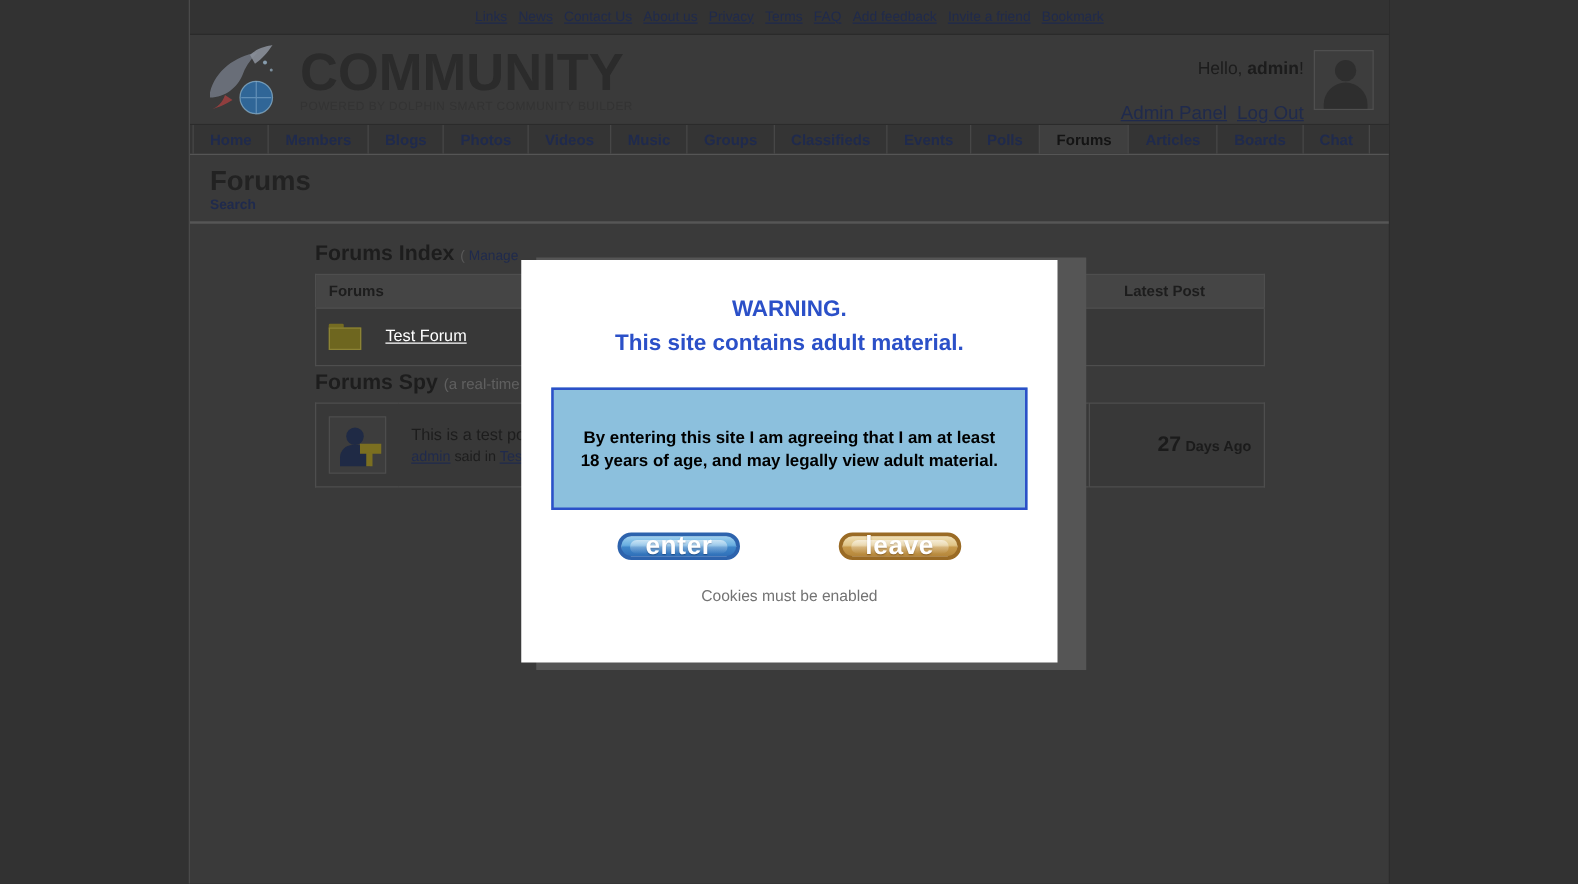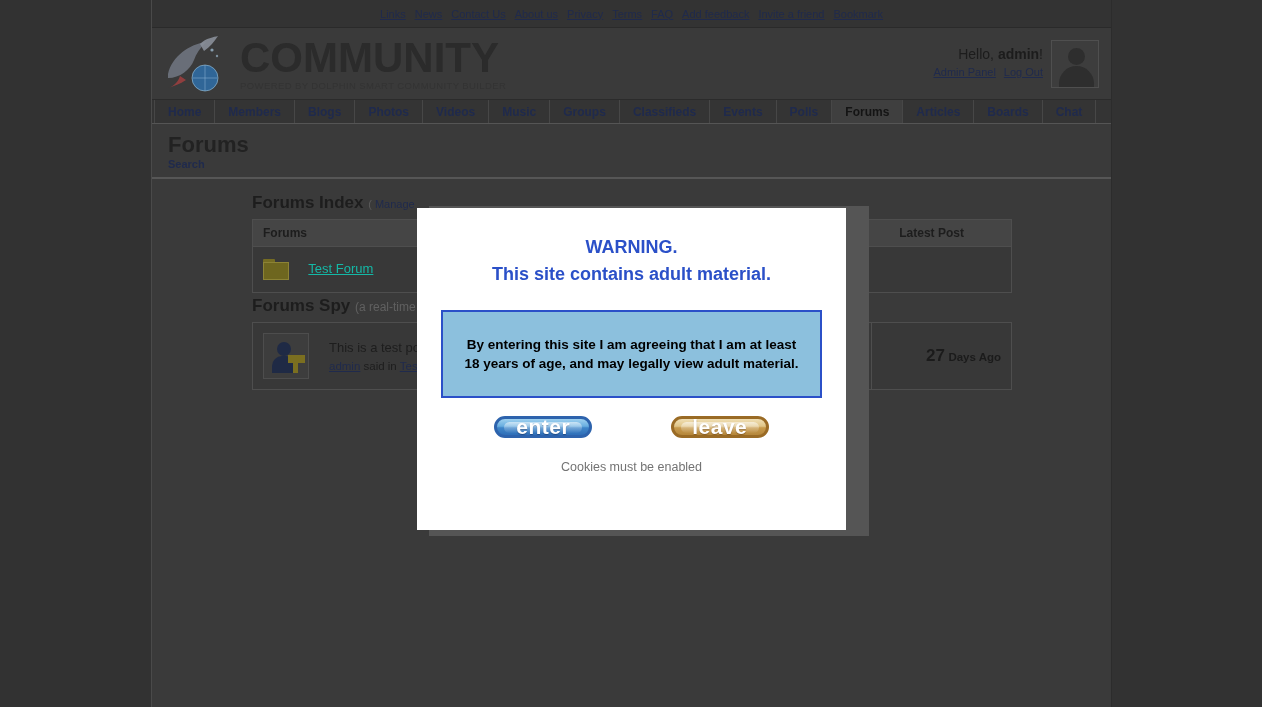--- a/index.html
+++ b/index.html
@@ -71,21 +71,21 @@
   .user-box {
     position: absolute;
     right: 12px; top: 12px;
     display: flex;
     align-items: flex-start;
     gap: 8px;
   }
   .user-text { text-align: right; padding-top: 6px; }
   .hello { font-size: 14px; color: #1c1c1c; }
   .hello b { font-weight: bold; }
-  .user-links { margin-top: 4px; font-size: 11px; }
+  .user-links { margin-top: 20px; font-size: 15px; }
   .user-links a { color: #1f2a4d; text-decoration: underline; }
   .user-links .sep { display: inline-block; width: 8px; }
   .avatar {
     width: 48px; height: 48px;
     background: #3d3d3d;
     border: 1px solid #4f4f4f;
     position: relative;
     overflow: hidden;
   }
   .avatar .head {
@@ -200,21 +200,21 @@
     position: absolute; left: 0; top: 0;
     width: 12px; height: 4px;
     background: #756c22; border-radius: 1px 1px 0 0;
   }
   .folder-icon .body {
     position: absolute; left: 0; top: 3px;
     width: 26px; height: 18px;
     background: #6e661f;
     border: 1px solid #8c8335;
   }
-  .forum-link { color: #14b8a6; text-decoration: underline; font-size: 13px; }
+  .forum-link { color: #ffffff; text-decoration: underline; font-size: 13px; }
 
   
   table.spy-table {
     width: 760px;
     border-collapse: collapse;
     border: 1px solid #4e4e4e;
     background: #383838;
   }
   table.spy-table td {
     padding: 10px;
@@ -279,21 +279,21 @@
     color: #2b50c8;
     font-size: 18px;
     font-weight: bold;
     line-height: 27px;
     font-family: "Liberation Sans", sans-serif;
   }
   .agree-box {
     margin-top: 22px;
     background: #8cc0dd;
     border: 2px solid #2b50c8;
-    height: 88px;
+    height: 98px;
     display: flex;
     align-items: center;
     justify-content: center;
     padding: 0 12px;
   }
   .agree-text {
     font-size: 13.5px;
     font-weight: bold;
     color: #000000;
     line-height: 19px;

